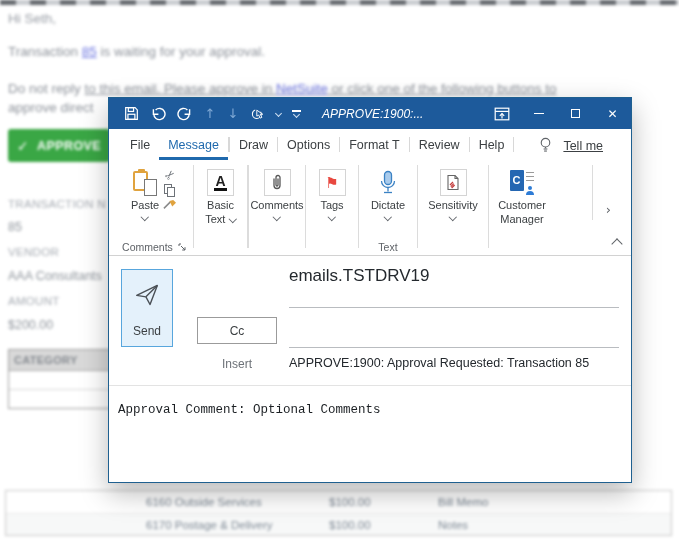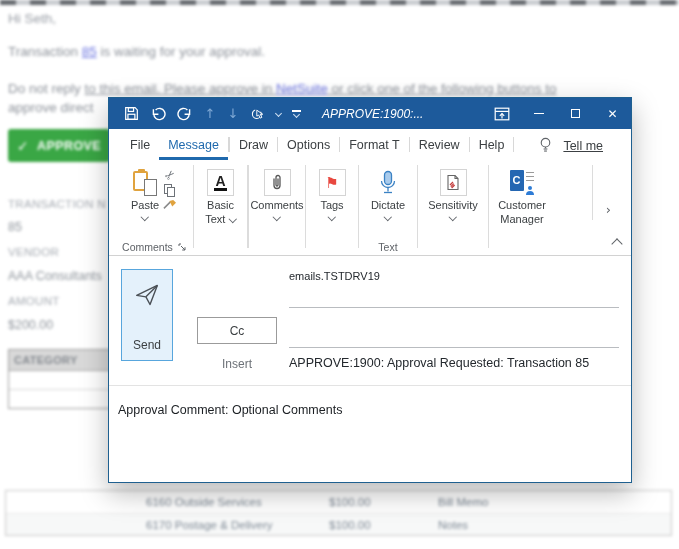--- a/index.html
+++ b/index.html
@@ -110,35 +110,35 @@
   .cm-person::after { content:""; position:absolute; left:1px; top:5px; width:8.5px; height:4.5px;
     border-radius:4px 4px 0 0; background:#2e7cd6; }
 
   .more-btn { position:absolute; right:20px; top:42px; color:#5f6368;
     font-family:"DejaVu Sans",sans-serif; font-size:13px; }
   .collapse-btn { position:absolute; right:10px; bottom:7px; width:8px; height:8px;
     border-left:1.5px solid #5f6368; border-top:1.5px solid #5f6368; transform:rotate(45deg); }
   .rib-endsep { position:absolute; right:38px; top:5px; bottom:35px; width:1px; background:#dcdcdc; }
 
   .compose { flex:0 0 130px; position:relative; border-bottom:1px solid #e3e3e3; background:#fff; }
-  .send-btn { position:absolute; left:12px; top:13px; width:52px; height:92px;
+  .send-btn { position:absolute; left:12px; top:13px; width:52px; height:78px;
     background:#e4f1fb; border:1px solid #58a6dd; display:flex; flex-direction:column;
     align-items:center; justify-content:space-between; padding:12px 0 8px; }
   .send-label { font-size:12px; color:#3c4043; }
   .field-btn { position:absolute; left:88px; width:80px; border:1px solid #9b9b9b;
     display:flex; align-items:center; justify-content:center; font-size:12px; color:#3c4043; background:#fff; }
   .to-btn { top:16px; height:29px; } .cc-btn { top:61px; height:27px; }
-  .to-value { position:absolute; left:180px; top:12px; font-size:11px; color:#24292e; line-height:16px; }
+  .to-value { position:absolute; left:180px; top:12px; font-size:17px; color:#24292e; line-height:16px; }
   .fline { position:absolute; left:180px; right:12px; border-top:1px solid #b9bcc0; }
   .fline-to { top:51px; } .fline-cc { top:91px; }
   .subj-label { position:absolute; left:88px; top:101px; width:80px; text-align:center;
     font-size:12px; color:#6d7278; }
   .subj-value { position:absolute; left:180px; top:100px; font-size:12.5px; color:#24292e; white-space:nowrap; }
 
-  .msgbody { flex:1; background:#fff; padding:17px 0 0 9px; font-size:12.5px; color:#1b1f23; }
+  .msgbody { flex:1; background:#fff; padding:17px 0 0 9px; font-size:12.5px; color:#1b1f23;font-family:Liberation Mono, monospace; }
 </style>
 </head>
 <body>
 
 <div class="stage">
 
   <div class="bg-layer">
     <div class="topstrip"></div>
 
     <div class="bg-text bg-greeting">Hi Seth,</div>

